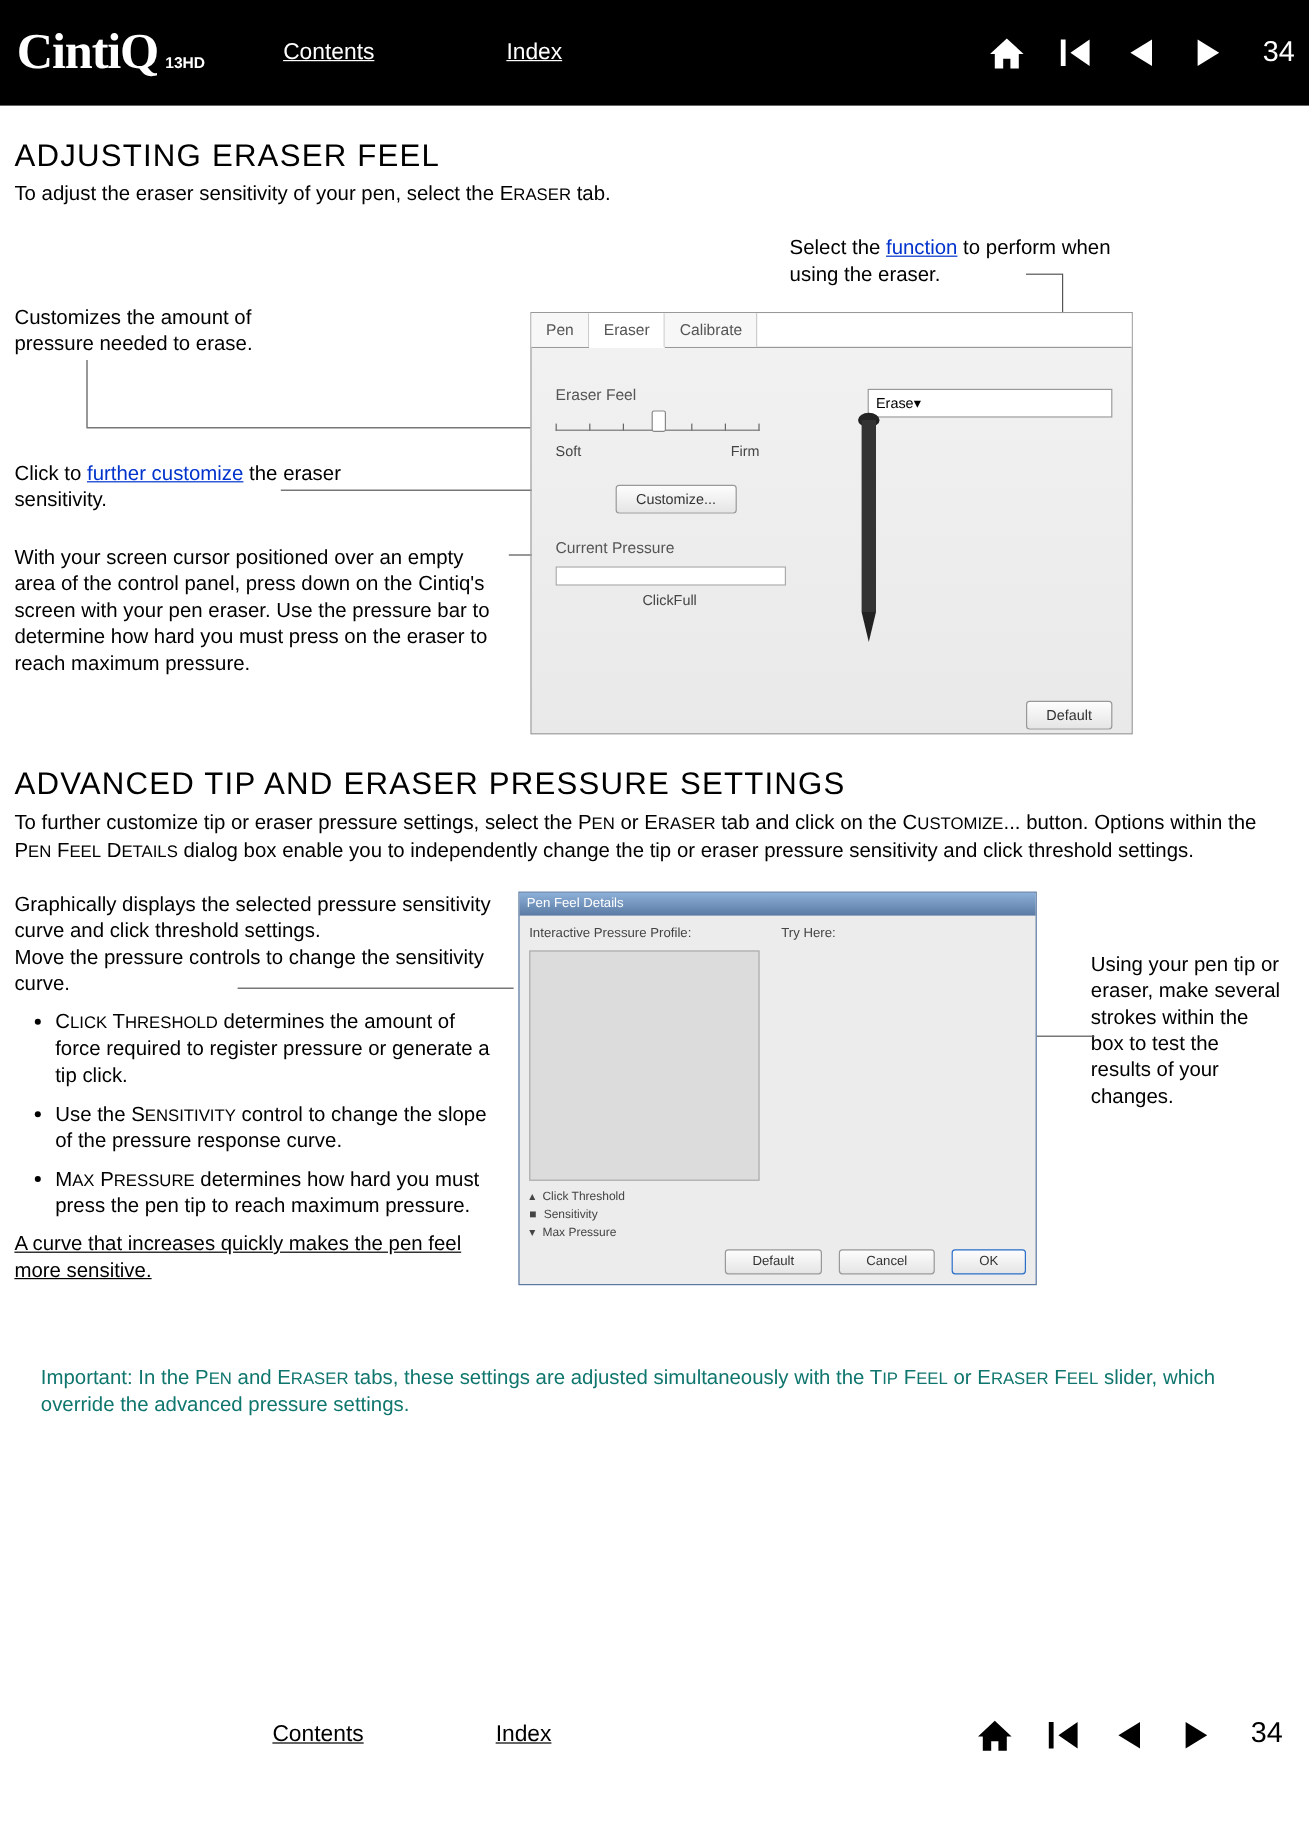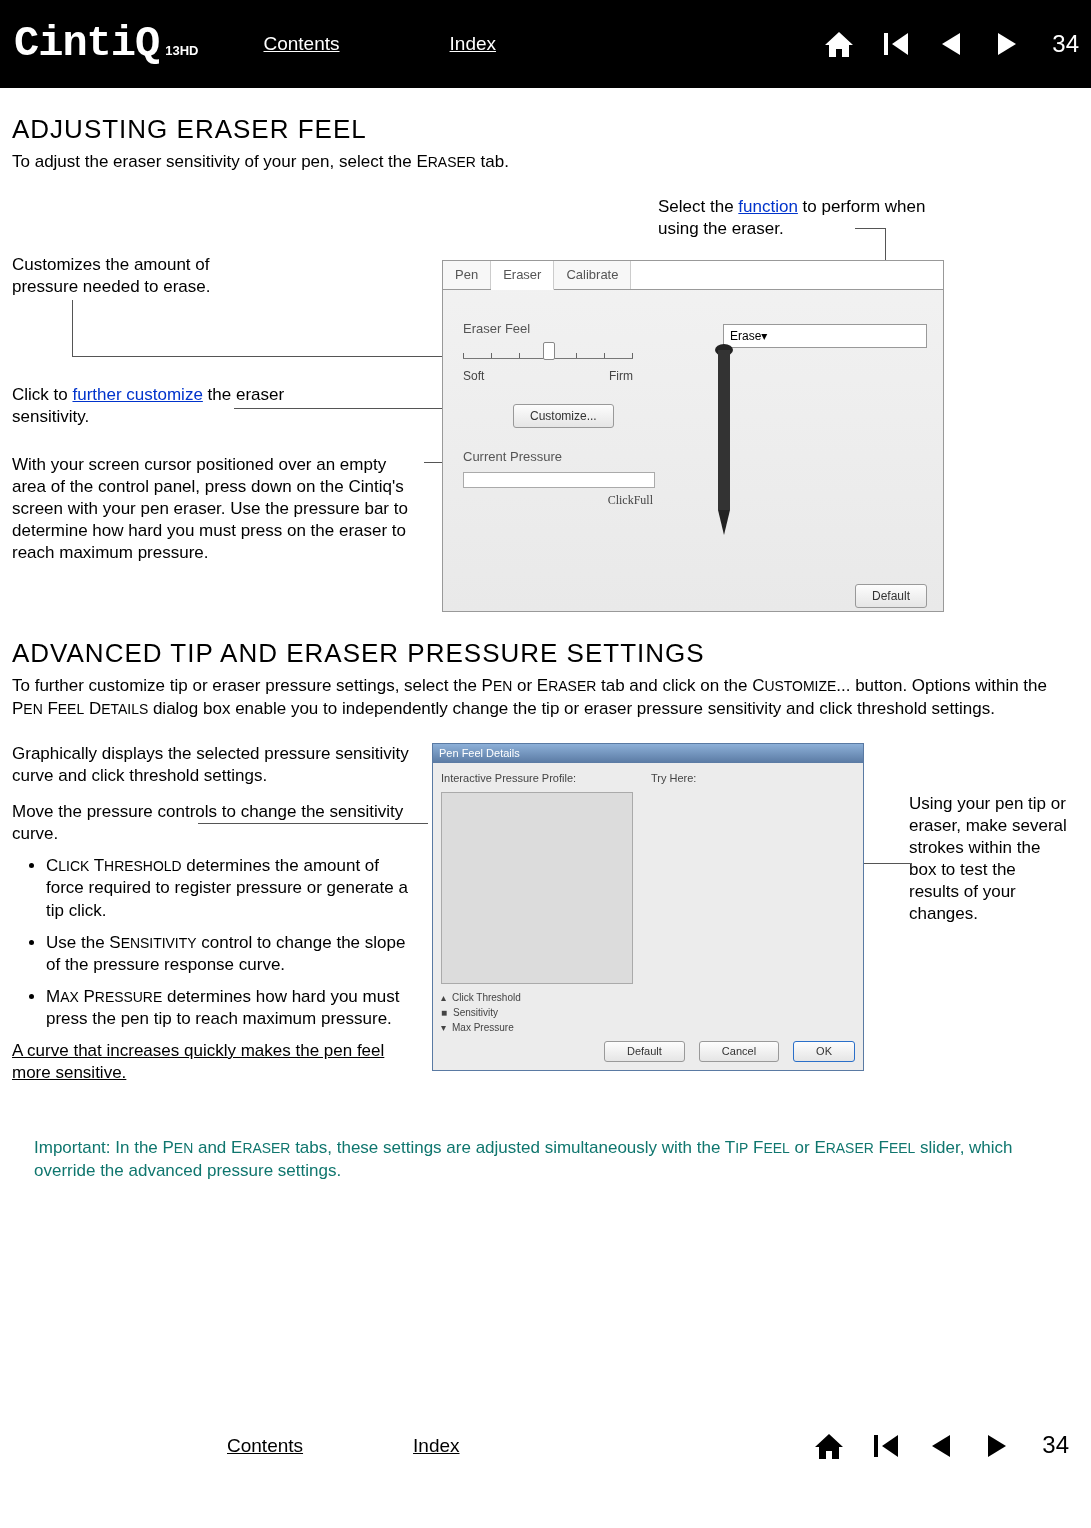--- a/index.html
+++ b/index.html
@@ -19,21 +19,21 @@
     display: flex;
     align-items: center;
     position: relative;
   }
   .logo {
     display: flex;
     align-items: baseline;
     padding-left: 14px;
   }
   .logo-main {
-    font-family: Liberation Mono, monospace;
+    font-family: Liberation Serif, serif;
     font-weight: bold;
     font-size: 42px;
     letter-spacing: -1px;
   }
   .logo-sub {
     font-size: 13px;
     font-weight: bold;
     margin-left: 6px;
     margin-top: 16px;
   }
@@ -163,25 +163,24 @@
   }
   .pressure-bar {
     width: 190px;
     height: 14px;
     border: 1px solid #aaa;
     background: #fff;
     margin-bottom: 4px;
   }
   .pressure-labels {
     display: flex;
-    justify-content: flex-end;
+    justify-content: center;
     width: 190px;
     font-size: 12px;
     color: #444;
-    font-family: Liberation Serif, serif;
   }
   .erase-dropdown {
     position: absolute;
     right: 16px;
     top: 34px;
     width: 190px;
     border: 1px solid #999;
     background: #fff;
     padding: 3px 6px;
     font-size: 12px;
@@ -437,21 +436,21 @@
     </div>
   </div>
 
   <h1>ADVANCED TIP AND ERASER PRESSURE SETTINGS</h1>
   <div class="intro">
     <span>To further customize tip or eraser pressure settings, select the P</span><span style="font-size:0.82em">EN</span><span> or E</span><span style="font-size:0.82em">RASER</span><span> tab and click on the C</span><span style="font-size:0.82em">USTOMIZE</span><span>... button. Options within the P</span><span style="font-size:0.82em">EN</span><span> F</span><span style="font-size:0.82em">EEL</span><span> D</span><span style="font-size:0.82em">ETAILS</span><span> dialog box enable you to independently change the tip or eraser pressure sensitivity and click threshold settings.</span>
   </div>
 
   <div class="advanced-area">
     <div class="left-notes">
-      <div style="margin-bottom:14px;">Graphically displays the selected pressure sensitivity curve and click threshold settings.</div>
+      <div style="margin-bottom:0;">Graphically displays the selected pressure sensitivity curve and click threshold settings.</div>
       <div style="margin-bottom:10px;">Move the pressure controls to change the sensitivity curve.</div>
       <ul>
         <li><span>C</span><span style="font-size:0.82em">LICK</span><span> T</span><span style="font-size:0.82em">HRESHOLD</span><span> determines the amount of force required to register pressure or generate a tip click.</span></li>
         <li><span>Use the S</span><span style="font-size:0.82em">ENSITIVITY</span><span> control to change the slope of the pressure response curve.</span></li>
         <li><span>M</span><span style="font-size:0.82em">AX</span><span> P</span><span style="font-size:0.82em">RESSURE</span><span> determines how hard you must press the pen tip to reach maximum pressure.</span></li>
       </ul>
       <div style="margin-top:6px;text-decoration:underline;">A curve that increases quickly makes the pen feel more sensitive.</div>
     </div>
     <div class="leader" style="left:186px; top:80px; width:230px;"></div>
 

